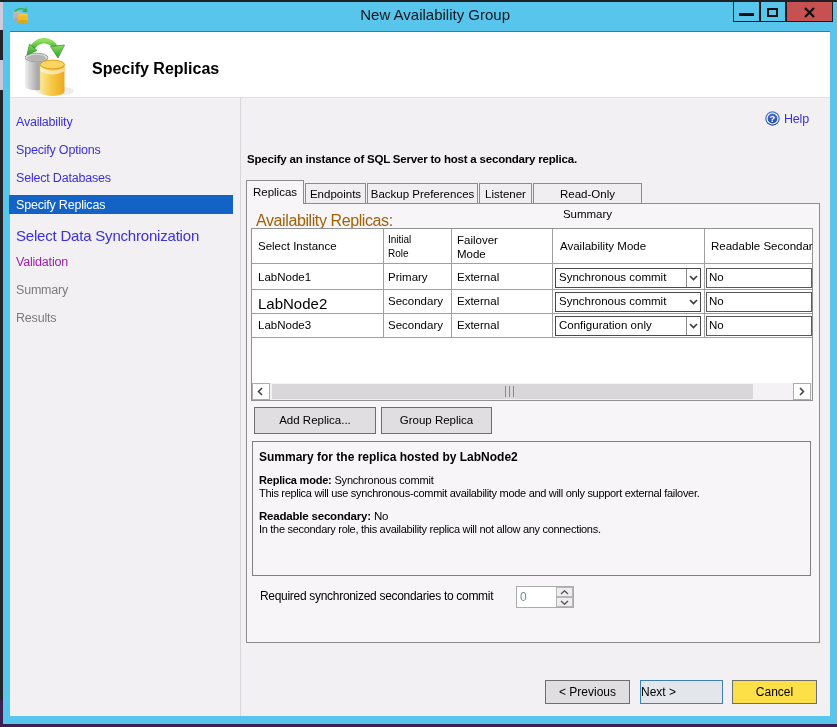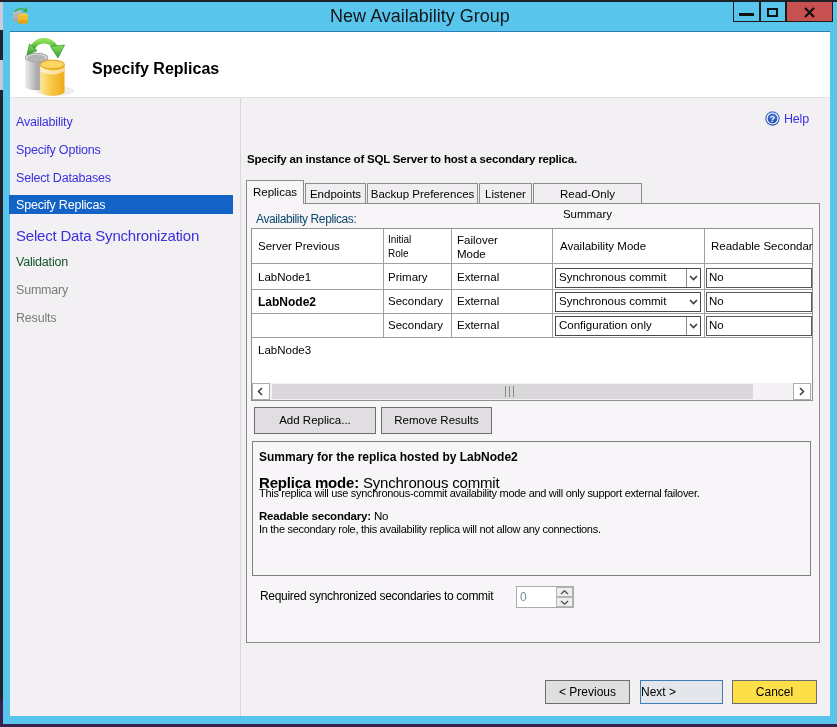--- a/index.html
+++ b/index.html
@@ -14,21 +14,21 @@
 <div class="abs" style="left:0;top:0;width:3px;height:30px;background:#CDCBDC;"></div>
 <div class="abs" style="left:0;top:60px;width:3px;height:30px;background:#C8C6D8;"></div>
 <div class="abs" style="left:0;top:700px;width:3px;height:27px;background:#3D2052;"></div>
 
 <div class="abs" style="left:3px;top:2px;width:834px;height:722px;background:#58C5ED;"></div>
 
 <div class="abs" style="left:0;top:0;width:837px;height:2px;background:#1E2226;"></div>
 
 <div class="abs" style="left:0;top:724px;width:837px;height:3px;background:#3D2052;"></div>
 
-<div class="abs" style="left:330px;top:6px;width:180px;text-align:center;font-size:18px;color:#14161a;">New Availability Group</div>
+<div class="abs" style="left:330px;top:6px;width:180px;text-align:right;font-size:15px;color:#14161a;">New Availability Group</div>
 
 <svg class="abs" style="left:12px;top:6px;" width="17" height="18" viewBox="0 0 17 18">
   <ellipse cx="5.5" cy="7" rx="4.5" ry="2" fill="#bdbdbd"></ellipse>
   <rect x="1" y="7" width="9" height="7" fill="#b5b5b5"></rect>
   <ellipse cx="5.5" cy="14" rx="4.5" ry="2" fill="#a8a8a8"></ellipse>
   <ellipse cx="11" cy="9.5" rx="5" ry="2.2" fill="#f4c945"></ellipse>
   <rect x="6" y="9.5" width="10" height="6.5" fill="#f0bc2e"></rect>
   <ellipse cx="11" cy="16" rx="5" ry="2.2" fill="#d9a620"></ellipse>
   <path d="M2 5 Q7 0 13 3 L14.5 1 L15.5 6 L10.5 6 L12 4.2 Q7 1.8 3.5 6 Z" fill="#3fae3f"></path>
 </svg>
@@ -79,21 +79,21 @@
 
 <div class="abs" style="left:10px;top:98px;width:820px;height:618px;background:#F2F0F3;"></div>
 
 <div class="abs" style="left:240px;top:98px;width:1px;height:618px;background:#DAD7DC;"></div>
 <div class="abs" style="left:9px;top:195px;width:224px;height:19px;background:#1263C5;"></div>
 <div class="abs" style="left:16px;top:115px;font-size:12.5px;letter-spacing:-0.2px;color:#3A30DF;">Availability</div>
 <div class="abs" style="left:16px;top:143px;font-size:12.5px;letter-spacing:-0.2px;color:#3A30DF;">Specify Options</div>
 <div class="abs" style="left:16px;top:171px;font-size:12.5px;letter-spacing:-0.2px;color:#3A30DF;">Select Databases</div>
 <div class="abs" style="left:16px;top:198px;font-size:12.5px;letter-spacing:-0.2px;color:#ffffff;">Specify Replicas</div>
 <div class="abs" style="left:16px;top:227px;font-size:15px;letter-spacing:-0.2px;color:#3A30DF;">Select Data Synchronization</div>
-<div class="abs" style="left:16px;top:255px;font-size:12.5px;letter-spacing:-0.2px;color:#14532d;">Validation</div>
+<div class="abs" style="left:16px;top:255px;font-size:12.5px;letter-spacing:-0.2px;color:#a21caf;">Validation</div>
 <div class="abs" style="left:16px;top:283px;font-size:12.5px;letter-spacing:-0.2px;color:#7B7B7B;">Summary</div>
 <div class="abs" style="left:16px;top:311px;font-size:12.5px;letter-spacing:-0.2px;color:#7B7B7B;">Results</div>
 
 <svg class="abs" style="left:765px;top:111px;" width="15" height="15" viewBox="0 0 15 15">
   <defs>
       <linearGradient id="helpg" x1="0" y1="0" x2="0" y2="1">
         <stop offset="0" stop-color="#4a7ad9"></stop>
         <stop offset="1" stop-color="#1d43a8"></stop>
       </linearGradient>
     </defs>
@@ -107,47 +107,47 @@
 
 <div class="abs" style="left:246px;top:203px;width:574px;height:440px;background:#F7F5F8;border:1px solid #8C8C8C;"></div>
 
 <div class="abs" style="left:305px;top:183px;width:61px;height:21px;background:#F0EEF1;border:1px solid #8C8C8C;font-size:11.5px;color:#000;text-align:center;line-height:20px;">Endpoints</div>
 <div class="abs" style="left:367px;top:183px;width:111px;height:21px;background:#F0EEF1;border:1px solid #8C8C8C;font-size:11.5px;color:#000;text-align:center;line-height:20px;">Backup Preferences</div>
 <div class="abs" style="left:479px;top:183px;width:53px;height:21px;background:#F0EEF1;border:1px solid #8C8C8C;font-size:11.5px;color:#000;text-align:center;line-height:20px;">Listener</div>
 <div class="abs" style="left:533px;top:183px;width:109px;height:21px;background:#F0EEF1;border:1px solid #8C8C8C;font-size:11.5px;color:#000;text-align:center;line-height:20px;">Read-Only Summary</div>
 
 <div class="abs" style="left:246px;top:180px;width:58px;height:24px;background:#F7F5F8;border:1px solid #8C8C8C;border-bottom:none;font-size:11.5px;color:#000;text-align:center;line-height:22px;">Replicas</div>
 
-<div class="abs" style="left:256px;top:212px;font-size:12px;letter-spacing:-0.4px;color:#0c4a6e;">Availability Replicas:</div>
+<div class="abs" style="left:256px;top:212px;font-size:16px;letter-spacing:-0.4px;color:#a16207;">Availability Replicas:</div>
 
 <div class="abs" style="left:251px;top:228px;width:562px;height:173px;background:#ffffff;border:1px solid #919191;"></div>
 
 <div class="abs" style="left:252px;top:229px;width:560px;height:35px;background:#fff;border-bottom:1px solid #A0A0A0;"></div>
-<div class="abs" style="left:258px;top:240px;font-size:11.5px;color:#000;">Server Previous</div>
+<div class="abs" style="left:258px;top:240px;font-size:11.5px;color:#000;">Select Instance</div>
 <div class="abs" style="left:388px;top:233px;font-size:10px;color:#000;line-height:14px;">Initial<br>Role</div>
 <div class="abs" style="left:457px;top:233px;font-size:11.5px;color:#000;line-height:14px;">Failover<br>Mode</div>
 <div class="abs" style="left:560px;top:240px;font-size:11.5px;color:#000;">Availability Mode</div>
 <div class="abs" style="left:711px;top:240px;font-size:11.5px;color:#000;">Readable Secondar</div>
 
 <div class="abs" style="left:383px;top:229px;width:1px;height:108px;background:#A0A0A0;"></div>
 <div class="abs" style="left:451px;top:229px;width:1px;height:108px;background:#A0A0A0;"></div>
 <div class="abs" style="left:552px;top:229px;width:1px;height:108px;background:#A0A0A0;"></div>
 <div class="abs" style="left:704px;top:229px;width:1px;height:108px;background:#A0A0A0;"></div>
 
 <div class="abs" style="left:252px;top:289px;width:560px;height:1px;background:#A0A0A0;"></div>
 <div class="abs" style="left:252px;top:313px;width:560px;height:1px;background:#A0A0A0;"></div>
 <div class="abs" style="left:252px;top:337px;width:560px;height:1px;background:#A0A0A0;"></div>
 
 <div class="abs" style="left:258px;top:271px;font-size:11.5px;">LabNode1</div>
 <div class="abs" style="left:388px;top:271px;font-size:11.5px;">Primary</div>
 <div class="abs" style="left:457px;top:271px;font-size:11.5px;">External</div>
-<div class="abs" style="left:258px;top:295px;font-size:12px;font-weight:bold;">LabNode2</div>
+<div class="abs" style="left:258px;top:295px;font-size:15px;">LabNode2</div>
 <div class="abs" style="left:388px;top:295px;font-size:11.5px;">Secondary</div>
 <div class="abs" style="left:457px;top:295px;font-size:11.5px;">External</div>
-<div class="abs" style="left:258px;top:319px;font-size:11.5px;margin-top:25px;">LabNode3</div>
+<div class="abs" style="left:258px;top:319px;font-size:11.5px;">LabNode3</div>
 <div class="abs" style="left:388px;top:319px;font-size:11.5px;">Secondary</div>
 <div class="abs" style="left:457px;top:319px;font-size:11.5px;">External</div>
 
 <div class="abs" style="left:555px;top:268px;width:146px;height:20px;background:#fff;border:1px solid #4a4a4a;"></div>
 <div class="abs" style="left:559px;top:271px;font-size:11.5px;">Synchronous commit</div>
 <div class="abs" style="left:686px;top:269px;width:1px;height:18px;background:#8a8a8a;"></div>
 <svg class="abs" style="left:689px;top:275px;" width="9" height="6" viewBox="0 0 9 6">
     <path d="M1 1 L4.5 4.5 L8 1" stroke="#3c3c3c" stroke-width="1.6" fill="none"></path>
   </svg>
 
@@ -179,25 +179,25 @@
 <div class="abs" style="left:272px;top:384px;width:481px;height:15px;background:#D9D7D9;"></div>
 <div class="abs" style="left:505px;top:386px;width:1px;height:11px;background:#8a8a8a;"></div>
 <div class="abs" style="left:509px;top:386px;width:1px;height:11px;background:#8a8a8a;"></div>
 <div class="abs" style="left:513px;top:386px;width:1px;height:11px;background:#8a8a8a;"></div>
 <div class="abs" style="left:793px;top:383px;width:18px;height:17px;background:#fff;border:1px solid #ACACAC;"></div>
 <svg class="abs" style="left:799px;top:387px;" width="6" height="9" viewBox="0 0 6 9">
     <path d="M1 1 L4.5 4.5 L1 8" stroke="#3c3c3c" stroke-width="1.5" fill="none"></path>
   </svg>
 
 <div class="abs" style="left:254px;top:407px;width:122px;height:27px;background:#E0DEE1;border:1px solid #6E6E6E;font-size:11.5px;text-align:center;line-height:25px;">Add Replica...</div>
-<div class="abs" style="left:381px;top:407px;width:111px;height:27px;background:#E0DEE1;border:1px solid #6E6E6E;font-size:11.5px;text-align:center;line-height:25px;">Remove Results</div>
+<div class="abs" style="left:381px;top:407px;width:111px;height:27px;background:#E0DEE1;border:1px solid #6E6E6E;font-size:11.5px;text-align:center;line-height:25px;">Group Replica</div>
 
 <div class="abs" style="left:252px;top:441px;width:559px;height:135px;border:1px solid #808080;"></div>
 <div class="abs" style="left:259px;top:450px;font-size:12px;font-weight:bold;">Summary for the replica hosted by LabNode2</div>
-<div class="abs" style="left:259px;top:474px;font-size:15px;letter-spacing:-0.2px;"><b>Replica mode:</b> Synchronous commit</div>
+<div class="abs" style="left:259px;top:474px;font-size:11px;letter-spacing:-0.2px;"><b>Replica mode:</b> Synchronous commit</div>
 <div class="abs" style="left:259px;top:487px;font-size:11px;letter-spacing:-0.3px;">This replica will use synchronous-commit availability mode and will only support external failover.</div>
 <div class="abs" style="left:259px;top:510px;font-size:11.5px;letter-spacing:-0.2px;"><b>Readable secondary:</b> No</div>
 <div class="abs" style="left:259px;top:523px;font-size:11px;letter-spacing:-0.3px;">In the secondary role, this availability replica will not allow any connections.</div>
 
 <div class="abs" style="left:260px;top:589px;font-size:12px;letter-spacing:-0.3px;">Required synchronized secondaries to commit</div>
 <div class="abs" style="left:516px;top:586px;width:58px;height:22px;background:#fff;border:1px solid #ACACAC;"></div>
 <div class="abs" style="left:520px;top:590px;font-size:12px;color:#7A8A99;">0</div>
 <div class="abs" style="left:556px;top:587px;width:17px;height:10px;background:#EFEDEF;border:1px solid #B5B5B5;"></div>
 <div class="abs" style="left:556px;top:597px;width:17px;height:10px;background:#EFEDEF;border:1px solid #B5B5B5;"></div>
 <svg class="abs" style="left:560px;top:590px;" width="9" height="5" viewBox="0 0 9 5">

